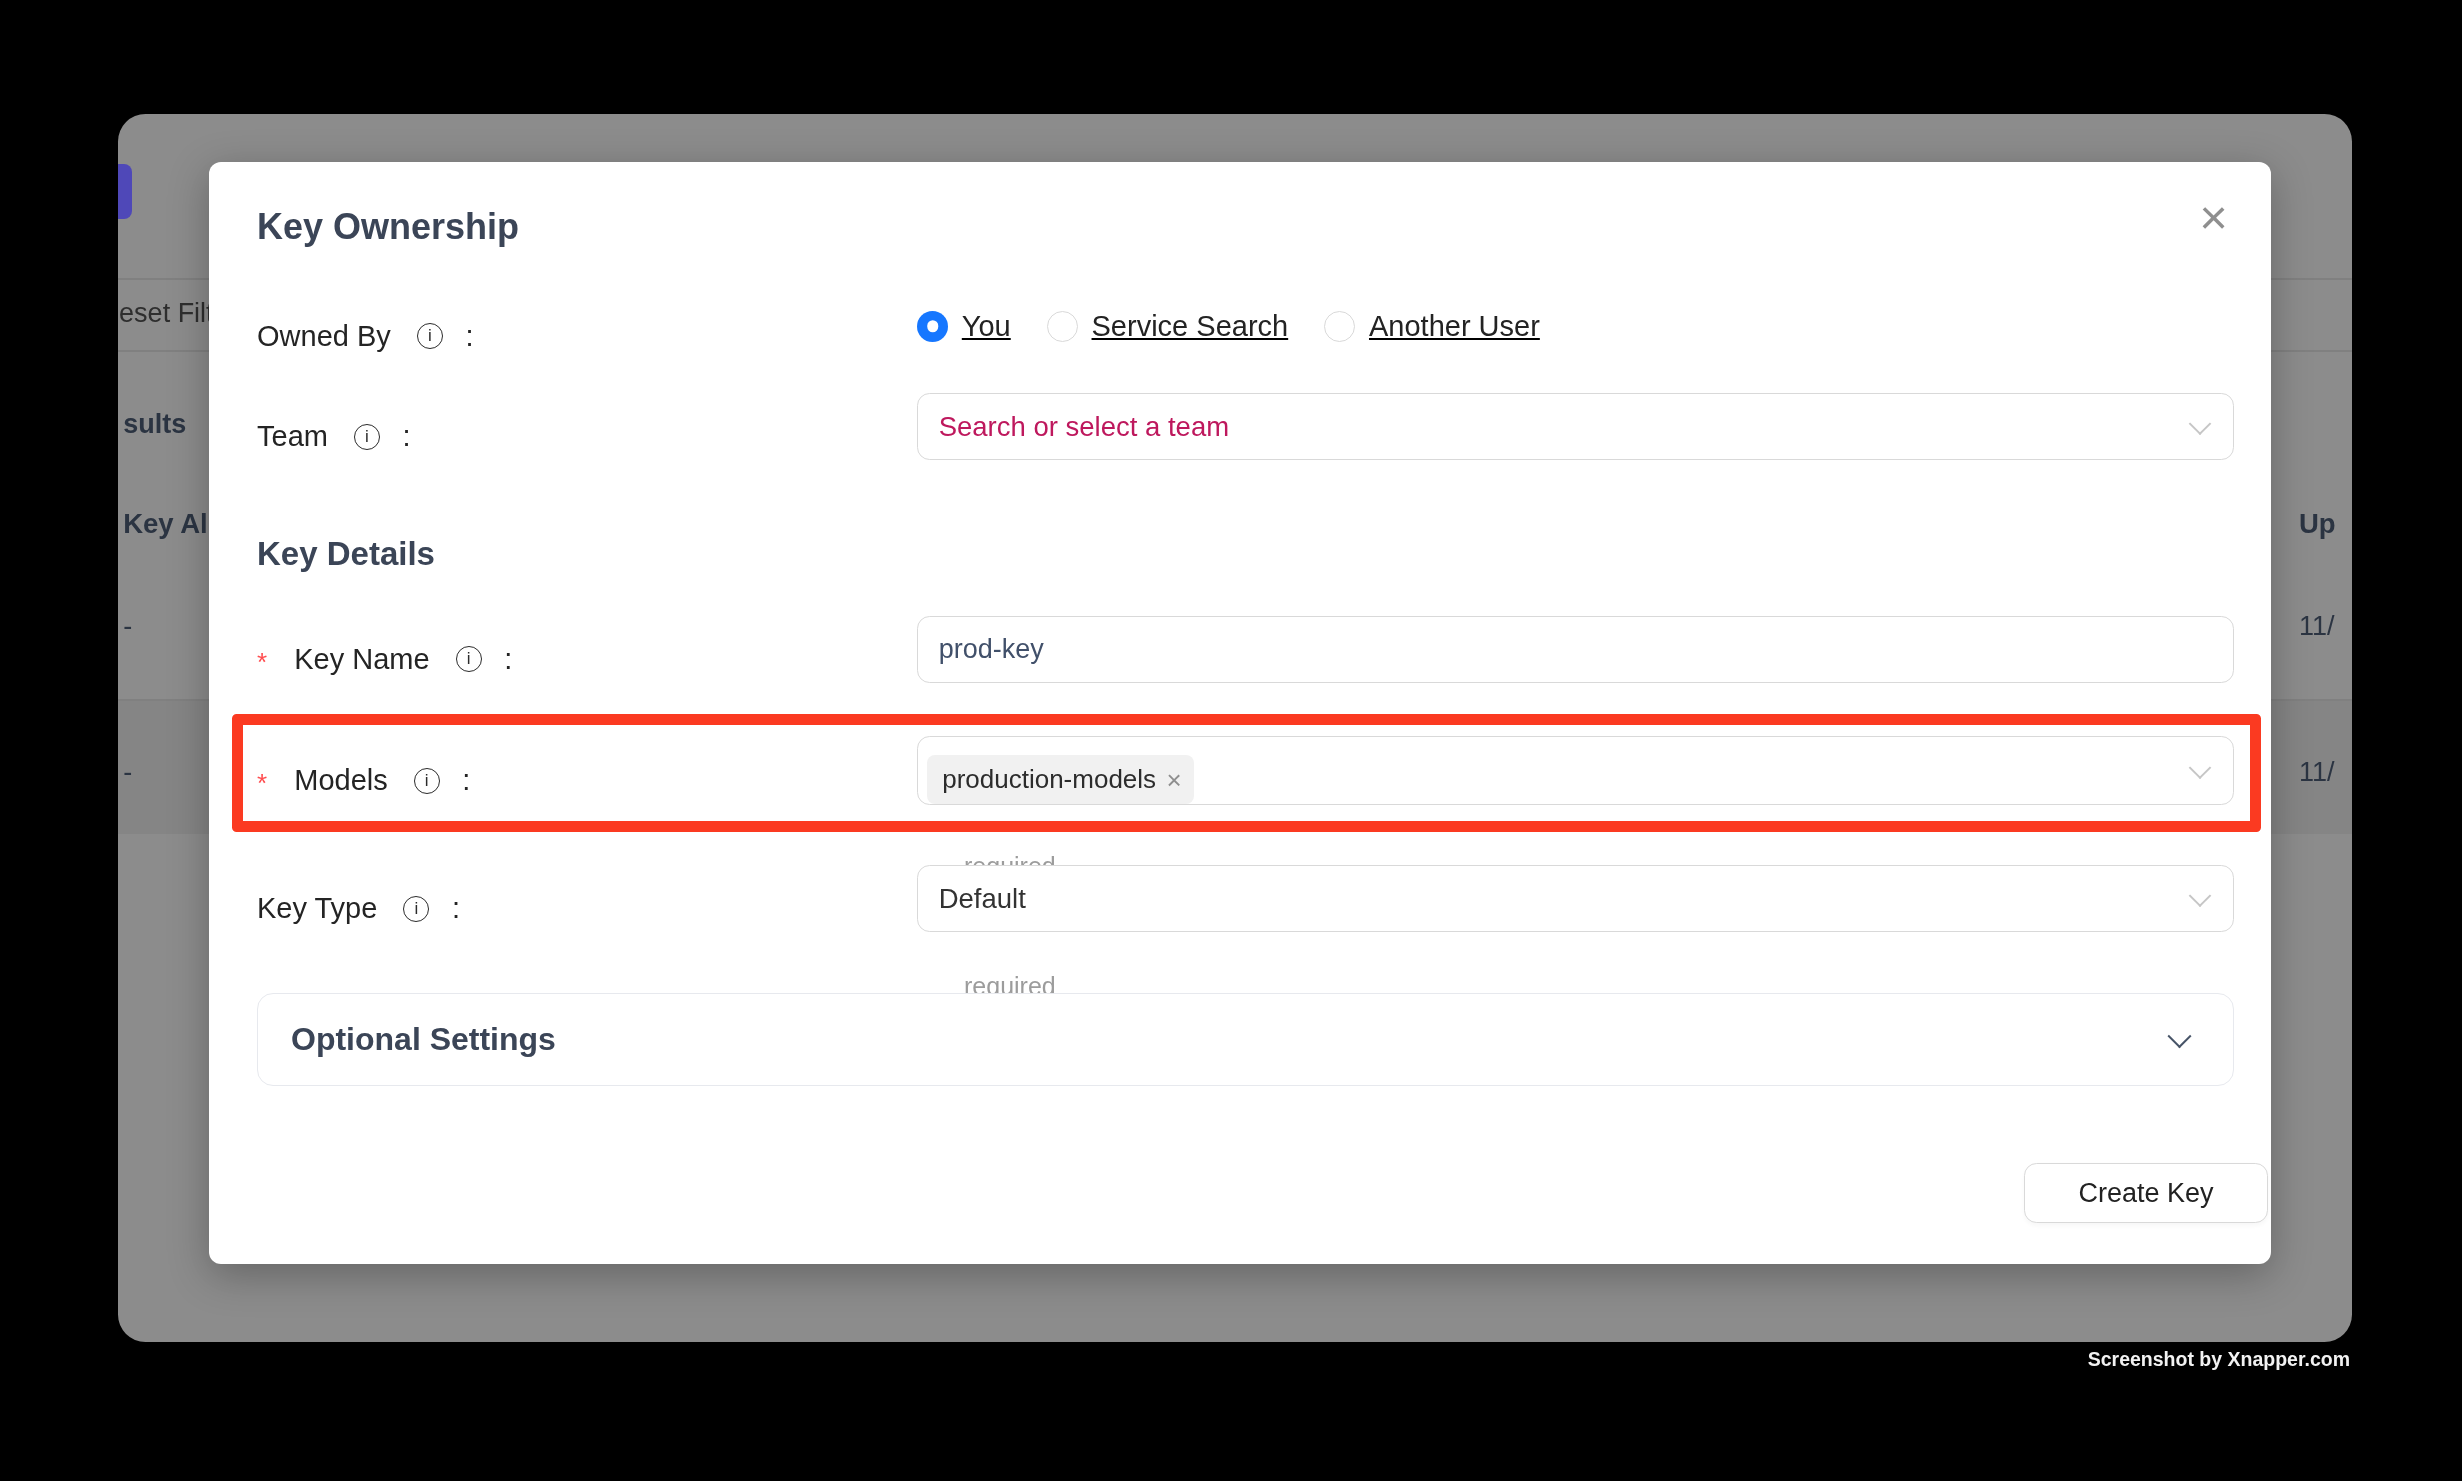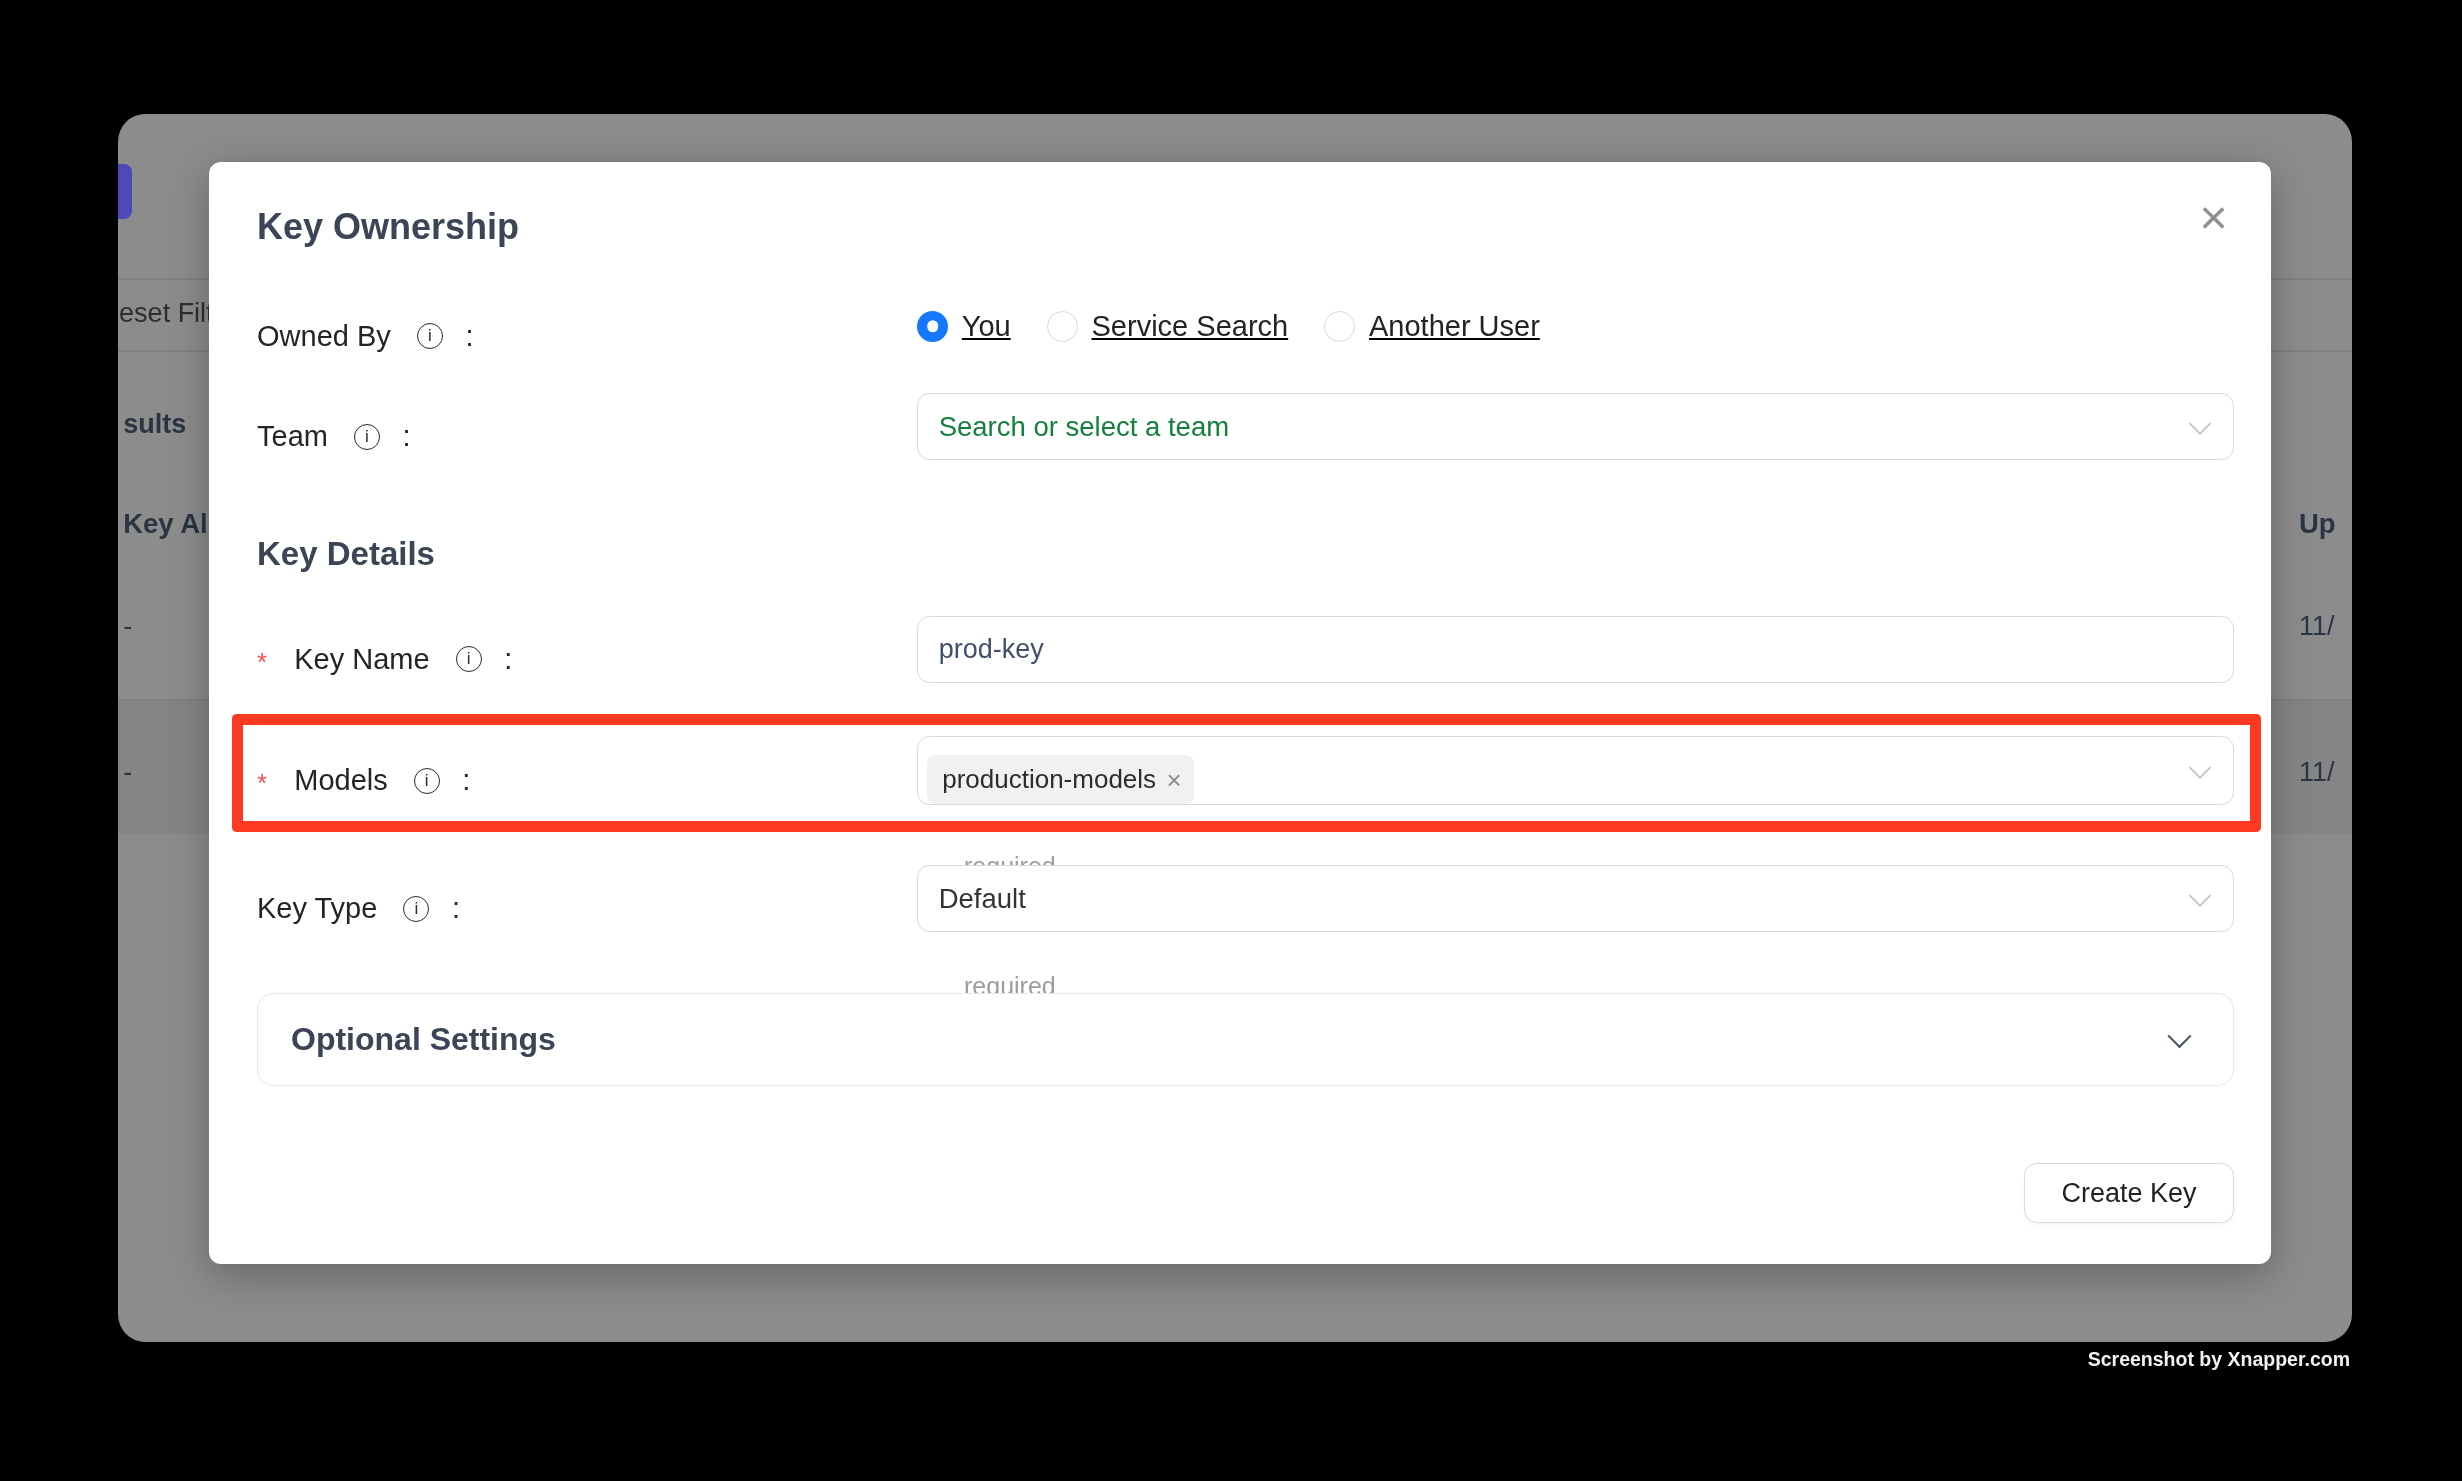--- a/index.html
+++ b/index.html
@@ -53,39 +53,39 @@
   .radio-dot.on{background:var(--accent-blue);position:relative;}
   .radio-dot.on::after{content:"";position:absolute;left:50%;top:50%;width:11.5px;height:11.5px;border-radius:50%;
     background:#fff;transform:translate(-50%,-50%);}
   .radio-dot.off{background:#fff;border:1.7px solid #d9d9d9;}
   .radio-label{font-size:29px;color:#232323;}
 
   .control{flex:1;}
   .select-box{height:67px;border:1.7px solid #d9d9d9;border-radius:12.6px;background:#fff;display:flex;
     align-items:center;padding:0 27.5px 0 20.7px;position:relative;}
   .select-box.tall{height:69px;}
-  .placeholder{font-size:27.5px;color:#15803d;}
+  .placeholder{font-size:27.5px;color:#be185d;}
   .value-text{font-size:27.5px;color:#333;}
   .input-navy{font-size:27px;color:#41506a;}
   .chevron{position:absolute;right:25px;top:50%;width:16px;height:16px;border-right:2.3px solid #c6c6c6;
     border-bottom:2.3px solid #c6c6c6;transform:translateY(-70%) rotate(45deg);}
   .tag{display:inline-flex;align-items:center;gap:10.3px;background:#f1f1f1;border-radius:8px;
     height:49px;padding:0 12.6px 0 15px;}
   .tag-text{font-size:26px;color:#2c2c2c;}
   .tag-close{font-size:26px;color:#8f8f8f;cursor:pointer;line-height:1;}
   .error-text{position:absolute;left:755px;font-size:25px;color:#9c9c9c;}
 
   .optional-card{position:absolute;left:48px;top:831px;width:1977px;height:93px;border:1.7px solid #e7e9ee;
     border-radius:16px;display:flex;align-items:center;justify-content:space-between;
     padding:0 45px 0 33px;cursor:pointer;background:#fff;}
   .optional-title{font-size:32px;font-weight:600;color:var(--title-slate);}
   .chevron-dark{width:17px;height:17px;border-right:2.9px solid #475467;border-bottom:2.9px solid #475467;
     transform:rotate(45deg) translate(-2.3px,-2.3px);}
 
-  .create-btn{position:absolute;left:1815px;top:1001px;width:210px;height:60px;background:#fff;
+  .create-btn{position:absolute;left:1815px;top:1001px;width:244px;height:60px;background:#fff;
     border:1.7px solid #d9d9d9;border-radius:12.6px;display:flex;align-items:center;justify-content:center;
     font-size:27px;color:#222;cursor:pointer;box-shadow:0 2.3px 4.6px rgba(0,0,0,.03);}
 
   
   .annotation-box{position:absolute;left:232px;top:714px;width:2029px;height:118px;
     border:11.5px solid var(--annotation-red);border-radius:4.6px;z-index:60;pointer-events:none;}
 
   .watermark{position:absolute;right:112px;top:1348px;font-size:19.5px;font-weight:600;color:#f2f2f2;}
 </style>
 </head>

